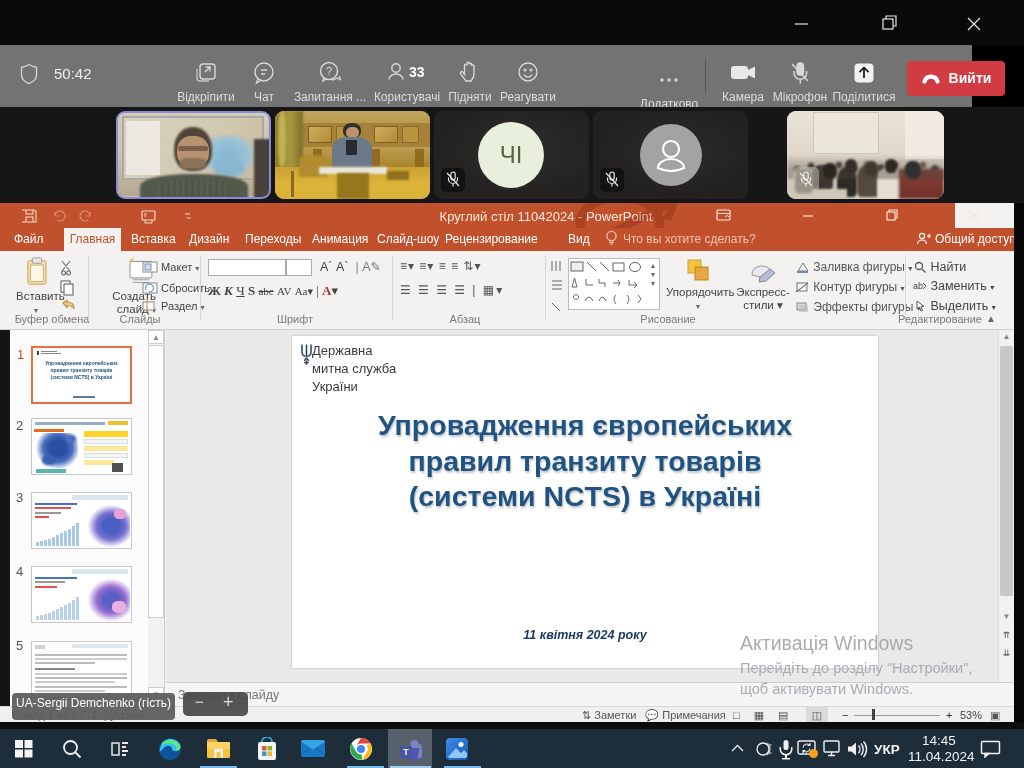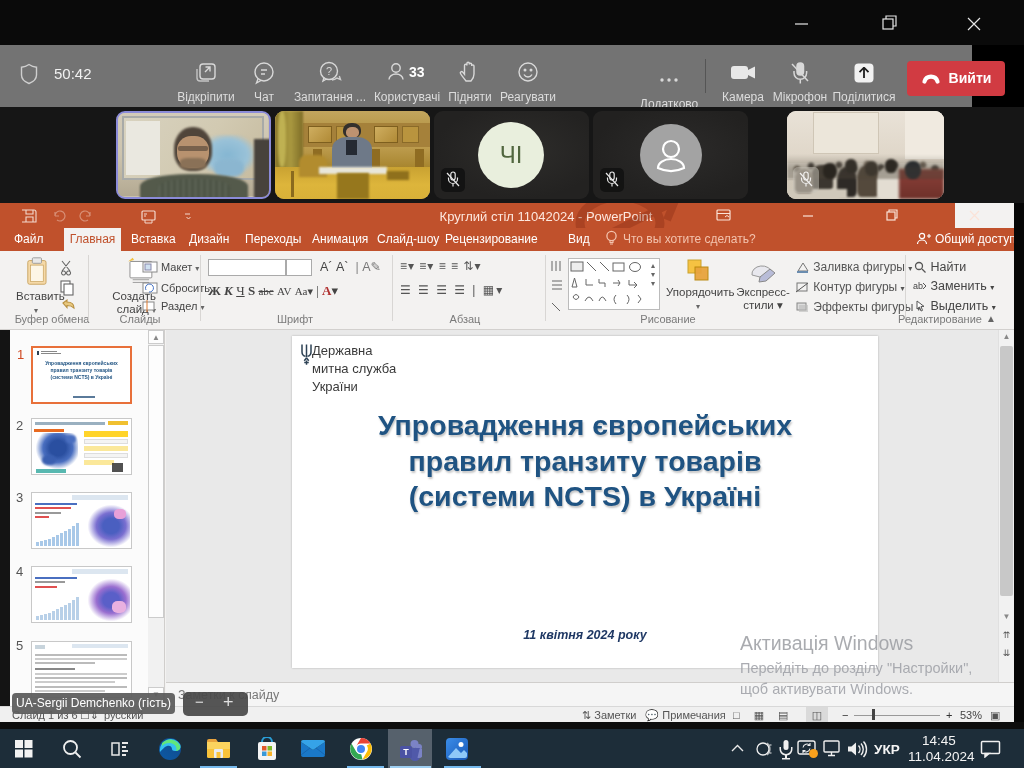--- a/index.html
+++ b/index.html
@@ -29,21 +29,21 @@
 #canvas{position:absolute;left:166px;top:0;width:848px;height:352px;background:#e9e9e9}
 #slide{position:absolute;left:126px;top:6px;width:586px;height:332px;background:#fff;box-shadow:0 0 2px rgba(0,0,0,.25)}
 #notes{left:166px;top:479px;width:848px;height:24px;background:#f5f5f5;border-top:1px solid #d0cecc;color:#777;font-size:12.5px}
 #statusbar{left:0;top:503px;width:1014px;height:16px;background:#f0f0f0;border-top:1px solid #d8d8d8;color:#555;font-size:11px}
 #blackR{left:1014px;top:203px;width:10px;height:519px;background:#060606}
 #blackB{left:0;top:722px;width:1024px;height:7px;background:#0d0d0d}
 
 #taskbar{left:0;top:729px;width:1024px;height:39px;background:#1d2d39}
 .tray{color:#fff}
 
-#nametag{left:12px;top:693px;width:163px;height:21px;background:rgba(92,92,92,.94);border-radius:4px;color:#fff;font-size:12px;line-height:21px;text-align:center}
+#nametag{left:12px;top:693px;width:163px;height:27px;background:rgba(92,92,92,.94);border-radius:4px;color:#fff;font-size:12px;line-height:21px;text-align:center}
 #zoompill{left:183px;top:692px;width:65px;height:24px;background:rgba(74,74,74,.94);border-radius:5px;color:#e0e0e0}
 </style></head>
 <body>
 <div id="stage">
 <div class="abs" id="topblack">
  <svg class="abs" style="left:795px;top:15px" width="200" height="20">
   <g stroke="#e6e6e6" stroke-width="1.2" fill="none">
    <line x1="0" y1="9" x2="13" y2="9"></line>
    <rect x="88" y="4" width="10" height="10"></rect>
           <path d="M91 4 v-3 h10 v10 h-3"></path>

